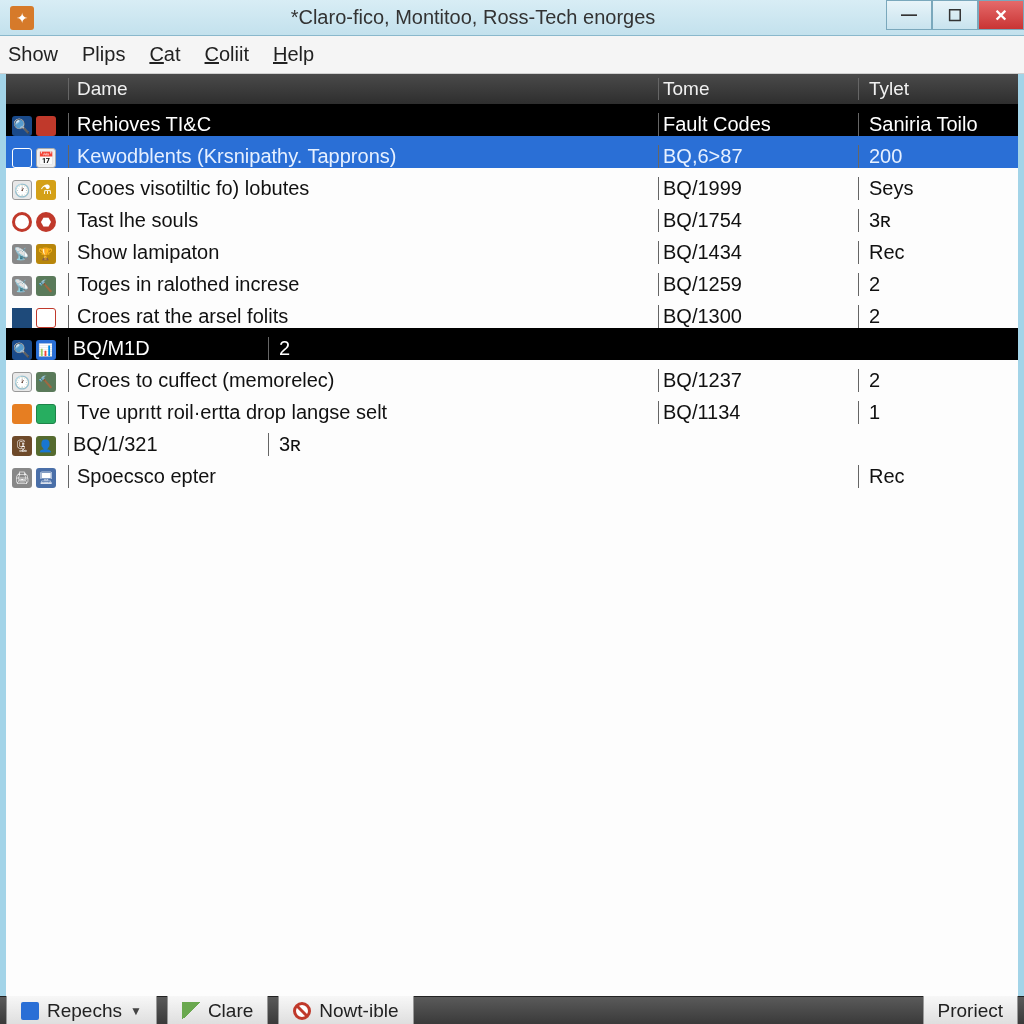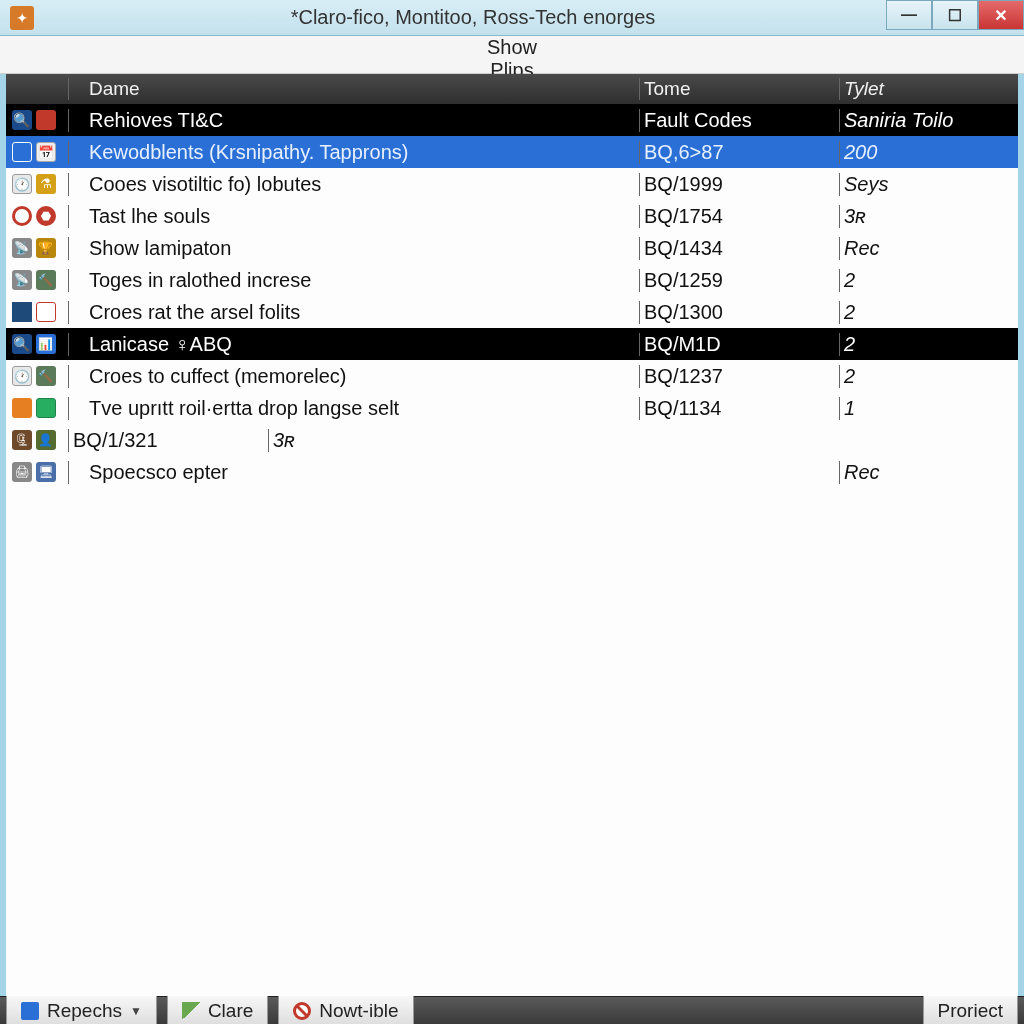--- a/index.html
+++ b/index.html
@@ -66,24 +66,24 @@
 .win-btn.close {
   background: linear-gradient(to bottom, #e56a6a, #c93434);
   color: #fff;
 }
 .menubar {
   height: 38px;
   background: #f5f5f5;
   display: flex;
   align-items: center;
   padding: 0 8px;
+  gap: 24px;
   border-bottom: 1px solid #d0d0d0;
   font-size: 20px;
   color: #222;
-  flex-direction: column;
 }
 .menubar .menu-item { cursor: pointer; }
 .menubar .menu-item .u { text-decoration: underline; }
 .content {
   flex: 1;
   background: #fdfdfd;
   overflow: hidden;
   border-left: 6px solid #a3d4e8;
   border-right: 6px solid #a3d4e8;
   position: relative;
@@ -93,27 +93,27 @@
 }
 .table-header {
   display: flex;
   background: linear-gradient(to bottom, #4a4a4a, #2e2e2e);
   color: #f0f0f0;
   height: 30px;
   align-items: center;
   font-size: 19px;
 }
 .col-icon { width: 62px; flex-shrink: 0; }
-.col-name { flex: 1; padding-left: 20px; border-left: 1px solid #666; }
+.col-name { flex: 1; padding-left: 8px; border-left: 1px solid #666; }
 .col-tome { width: 200px; padding-left: 4px; border-left: 1px solid #666; }
-.col-tylet { width: 179px; padding-left: 4px; border-left: 1px solid #666; font-style: italic; }
+.col-tylet { width: 160px; padding-left: 10px; border-left: 1px solid #666; }
 .row {
   display: flex;
   height: 32px;
-  align-items: center;
+  align-items: flex-end;
   font-size: 20px;
   color: #111;
 }
 .row.state-black { background: #000; color: #fff; }
 .row.state-blue { background: #2a6fd6; color: #e6f0ff; }
 .row .col-icon { display: flex; align-items: center; gap: 4px; padding-left: 6px; }
 .ic {
   width: 20px; height: 20px;
   display: inline-block;
   border-radius: 3px;
@@ -276,21 +276,20 @@
             </div>
             <div class="col-name">Croes rat the arsel folits</div>
             <div class="col-tome">BQ/1300</div>
             <div class="col-tylet">2</div>
           </div>
           <div class="row state-black">
             <div class="col-icon">
               <span class="ic magnify"></span>
               <span class="ic chart"></span>
             </div>
-            <div class="col-name">Lanicase ♀ABQ</div>
             <div class="col-tome">BQ/M1D</div>
             <div class="col-tylet">2</div>
           </div>
           <div class="row">
             <div class="col-icon">
               <span class="ic clock"></span>
               <span class="ic shovel"></span>
             </div>
             <div class="col-name">Croes to cuffect (memorelec)</div>
             <div class="col-tome">BQ/1237</div>

